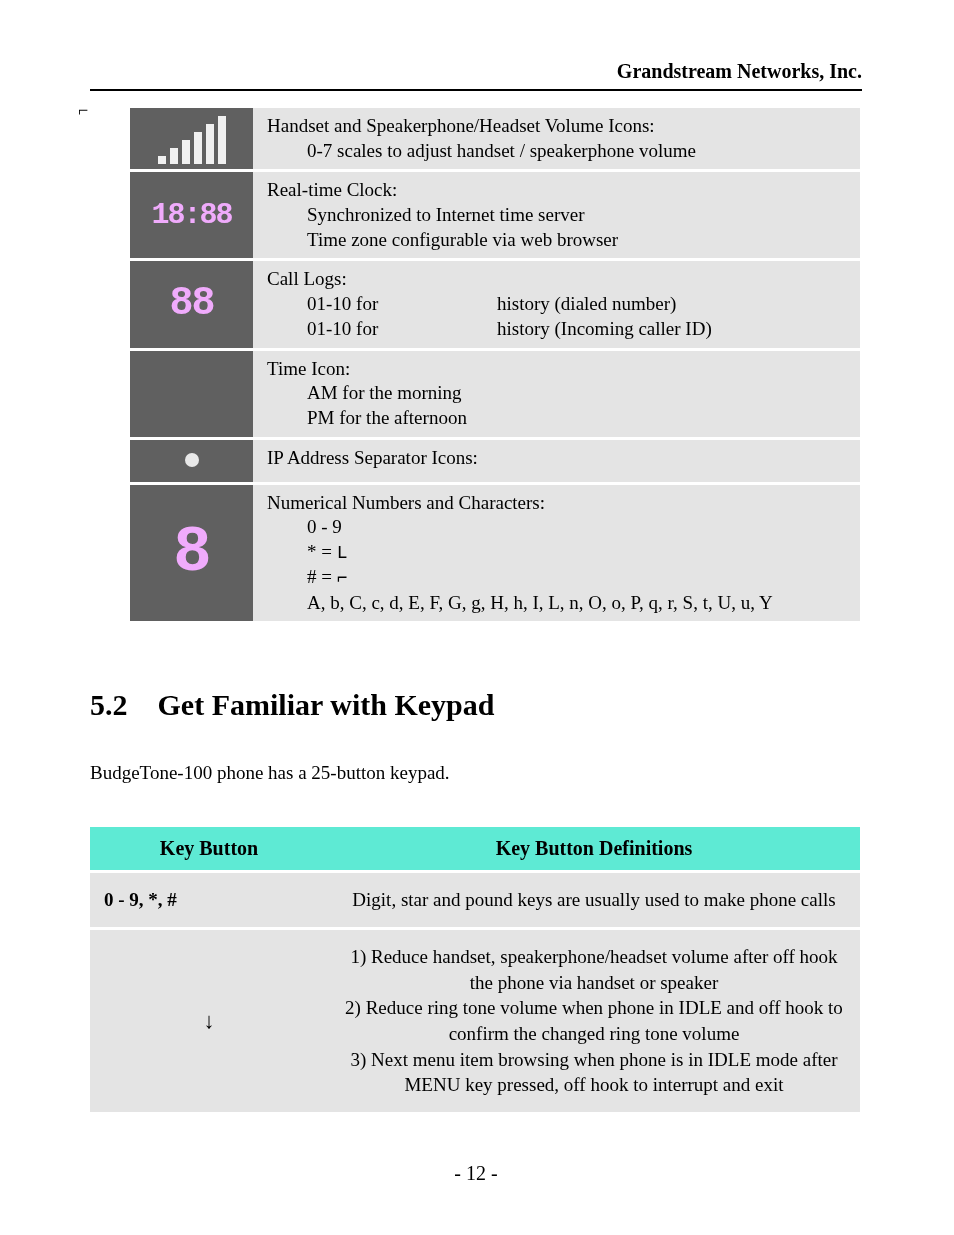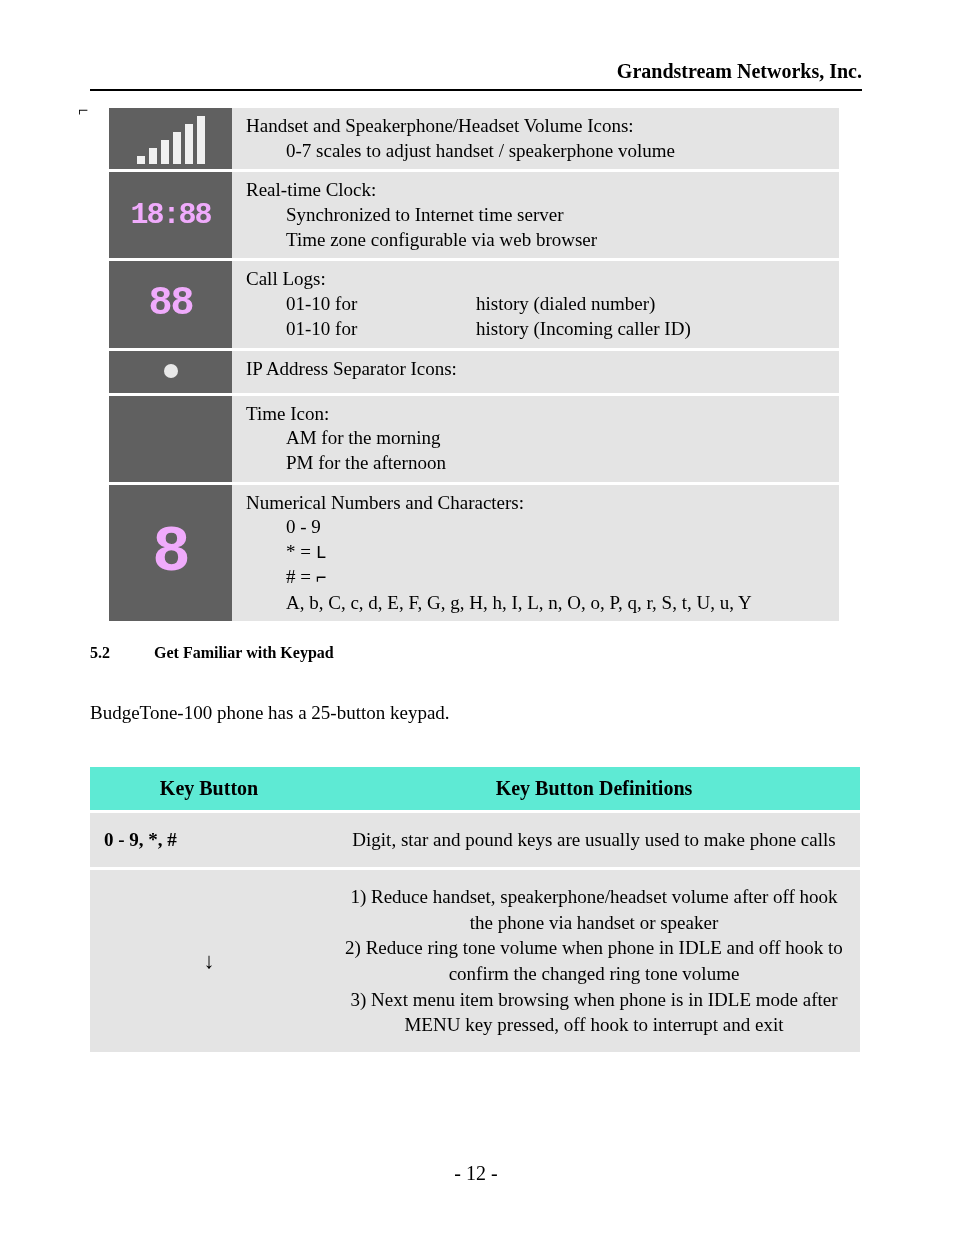--- a/index.html
+++ b/index.html
@@ -31,21 +31,21 @@
     position: absolute;
     top: 100px;
     left: 78px;
     font-size: 18px;
     color: #000;
   }
 
   
   .icon-table {
     width: 730px;
-    margin: 14px 0 0 19px;
+    margin: 14px 0 0 40px;
     border-collapse: separate;
     border-spacing: 0 3px;
     font-size: 19px;
   }
   .icon-table tr { }
   .icon-cell {
     width: 115px;
     background: #606060;
     text-align: center;
     vertical-align: middle;
@@ -89,22 +89,22 @@
   .seg-88 { font-size: 40px; }
   .seg-8 { font-size: 64px; }
 
   .dot {
     width: 14px; height: 14px; background: #e8e8e8; border-radius: 50%;
     display: inline-block;
   }
 
   
   .sec-heading {
-    margin-top: 20px;
-    font-size: 16px;
+    margin-top: 64px;
+    font-size: 30px;
     font-weight: bold;
   }
   .sec-num { display: inline-block; width: 60px; }
   .intro {
     margin-top: 40px;
     font-size: 19px;
   }
 
   
   .key-table {
@@ -189,34 +189,34 @@
           <span class="col-b">history (dialed number)</span>
         </div>
         <div class="indent cols">
           <span class="col-a">01-10 for</span>
           <span class="col-b">history (Incoming caller ID)</span>
         </div>
       </td>
     </tr>
 
     <tr>
-      <td class="icon-cell" style="padding:10px 0;">
-        <span class="dot"></span>
-      </td>
-      <td class="desc-cell">
-        <div>IP Address Separator Icons:</div>
-      </td>
-    </tr>
-
-    <tr>
       <td class="icon-cell"></td>
       <td class="desc-cell">
         <div>Time Icon:</div>
         <div class="indent">AM for the morning</div>
         <div class="indent">PM for the afternoon</div>
+      </td>
+    </tr>
+
+    <tr>
+      <td class="icon-cell" style="padding:10px 0;">
+        <span class="dot"></span>
+      </td>
+      <td class="desc-cell">
+        <div>IP Address Separator Icons:</div>
       </td>
     </tr>
 
     <tr>
       <td class="icon-cell">
         <div class="seg-8">8</div>
       </td>
       <td class="desc-cell">
         <div>Numerical Numbers and Characters:</div>
         <div class="indent">0 - 9</div>

